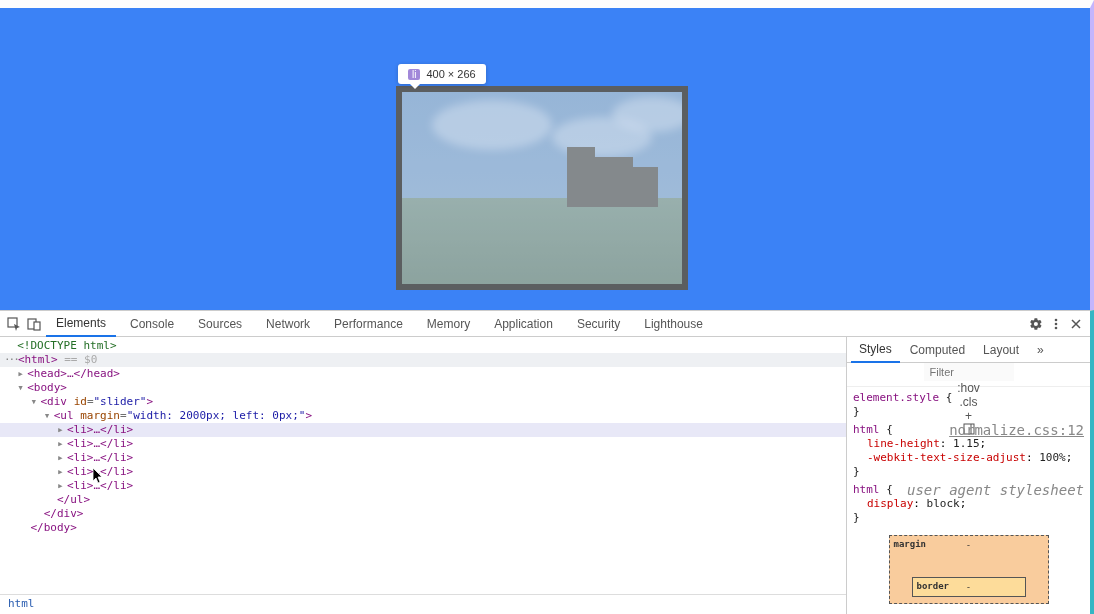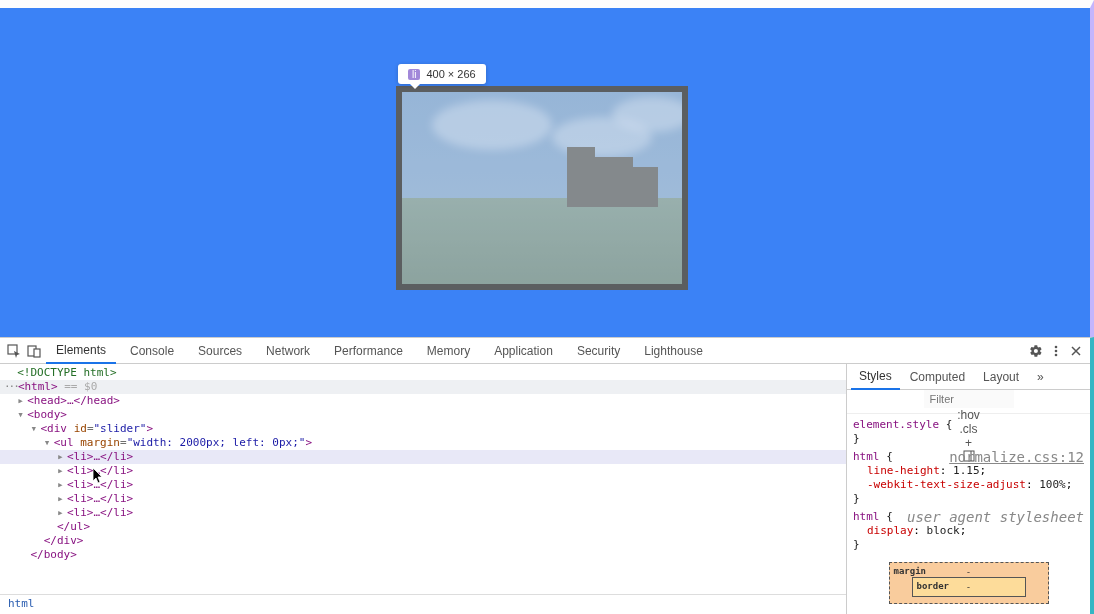--- a/index.html
+++ b/index.html
@@ -55,21 +55,21 @@
 .rule .selcss { color: #881280; }
 .rule .src { color: #888; font-size: 14px; text-decoration: underline; cursor: pointer; }
 .rule .src.ua { font-style: italic; text-decoration: none; }
 .rule .ob { color: #222; }
 .prop { padding-left: 14px; }
 .prop .pn { color: #c80000; }
 .prop .pv { color: #222; }
 .boxmodel { padding: 6px; display: flex; justify-content: center; }
 .bm-margin { background: #f9cc9d; border: 1px dashed #555; padding: 14px 22px 6px; position: relative; font-size: 9px; color: #333; text-align: center; width: 160px; }
 .bm-label { position: absolute; top: 1px; left: 4px; font-size: 9px; font-weight: bold; }
-.bm-border { background: #fddc9a; border: 1px solid #555; padding: 2px 18px 2px; position: relative; }
+.bm-border { background: #fddc9a; border: 1px solid #555; padding: 2px 18px 2px; position: relative; margin-top: 27px; }
 .bm-margin .dash { position: absolute; font-size: 9px; }
 .dash.top { top: 2px; left: 50%; transform: translateX(-50%); }
 .cursor-ptr { position: absolute; top: 468px; left: 93px; font-size: 12px; color: #000; pointer-events: none; z-index: 50; }
 </style>
 </head>
 <body>
 
 <div class="app">
   <div class="viewport">
     <div class="slider-box">

